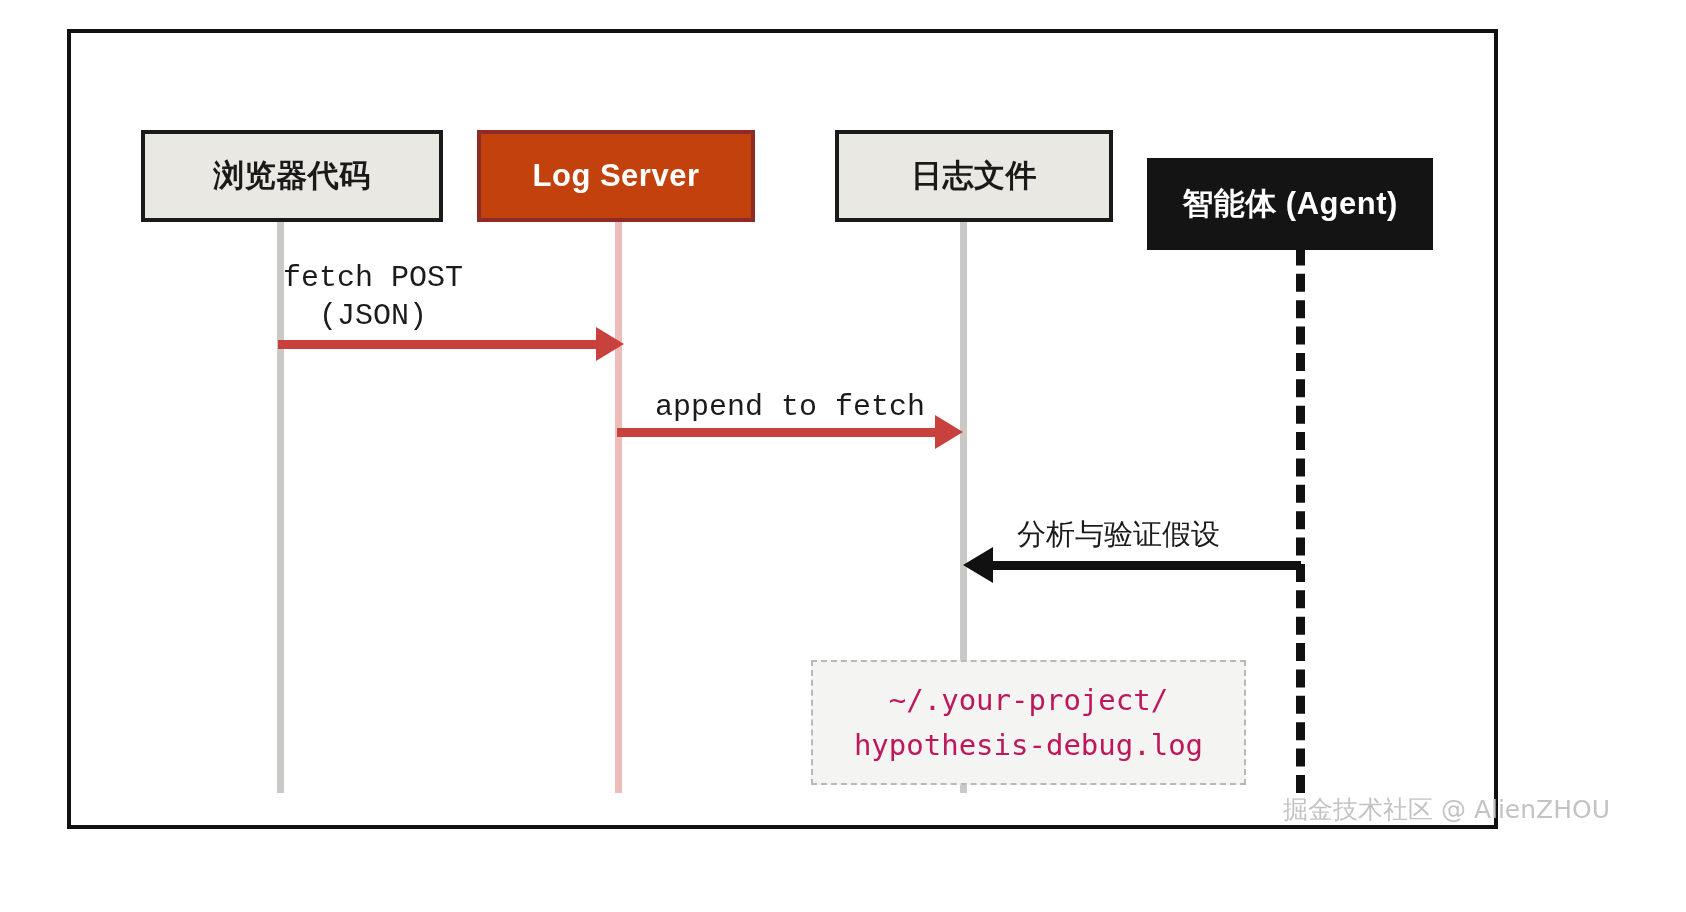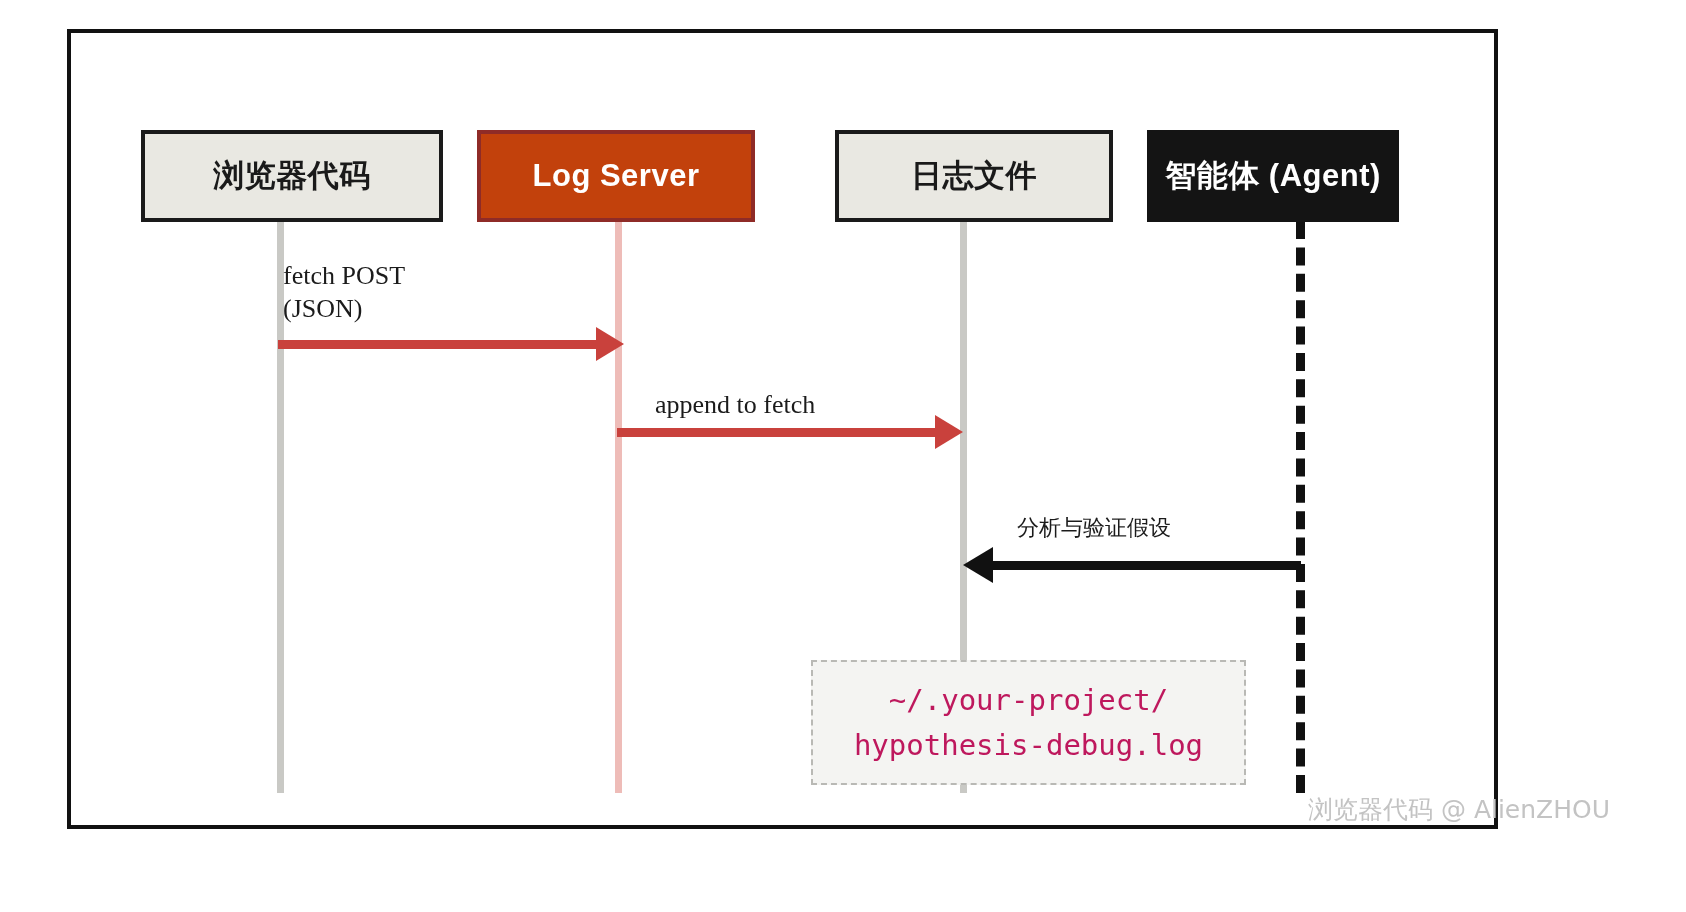--- a/index.html
+++ b/index.html
@@ -100,27 +100,28 @@
     border-right: 30px solid #111111;
   }
 
   .msg-label {
     position: absolute;
     color: #1b1b1b;
     white-space: pre;
     line-height: 1.28;
   }
   .msg-label.mono {
-    font-family: Liberation Serif, serif;
-    font-size: 26px;
+    font-family: Liberation Mono, monospace;
+    font-size: 30px;
     letter-spacing: 0px;
+    text-align: center;
   }
   .msg-label.cjk {
-    font-family: Liberation Mono, monospace;
-    font-size: 22px;
+    font-family: Liberation Sans, sans-serif;
+    font-size: 29px;
     font-weight: 500;
   }
 
   
   #note {
     position: absolute;
     left: 740px;
     top: 627px;
     width: 435px;
     height: 125px;
@@ -166,21 +167,21 @@
     </div>
 
     <div class="participant accent" style="left:406px; width:278px;">
       <span>Log Server</span>
     </div>
 
     <div class="participant light" style="left:764px; width:278px;">
       <span>日志文件</span>
     </div>
 
-    <div class="participant dark" style="left:1076px; width:252px;">
+    <div class="participant dark" style="left:1076px; width:286px;margin-top:28px;">
       <span>智能体 (Agent)</span>
     </div>
 
     <div class="msg-label mono" style="left:212px; top:226px;">fetch POST
 (JSON)</div>
     <div class="msg-line red" style="left:207px; top:307px; width:330px;"></div>
     <div class="arrowhead right-red" style="left:525px; top:294px;"></div>
 
     <div class="msg-label mono" style="left:584px; top:355px;">append to fetch</div>
     <div class="msg-line red" style="left:546px; top:395px; width:330px;"></div>
@@ -190,15 +191,15 @@
     <div class="msg-line black" style="left:922px; top:528px; width:308px;"></div>
     <div class="arrowhead left-black" style="left:892px; top:514px;"></div>
 
     <div id="note">
       <div class="note-line">~/.your-project/</div>
       <div class="note-line">hypothesis-debug.log</div>
     </div>
 
   </div>
 
-  <div id="watermark">浏览器代码 @ AlienZHOU</div>
+  <div id="watermark">掘金技术社区 @ AlienZHOU</div>
 
 </div>
 
 </body></html>

